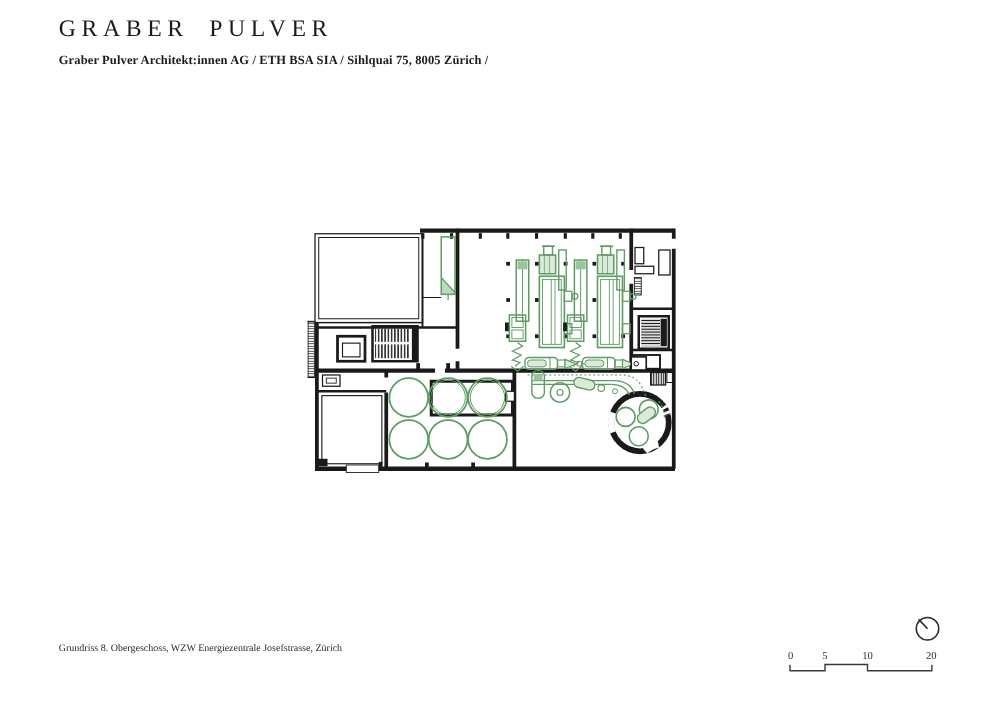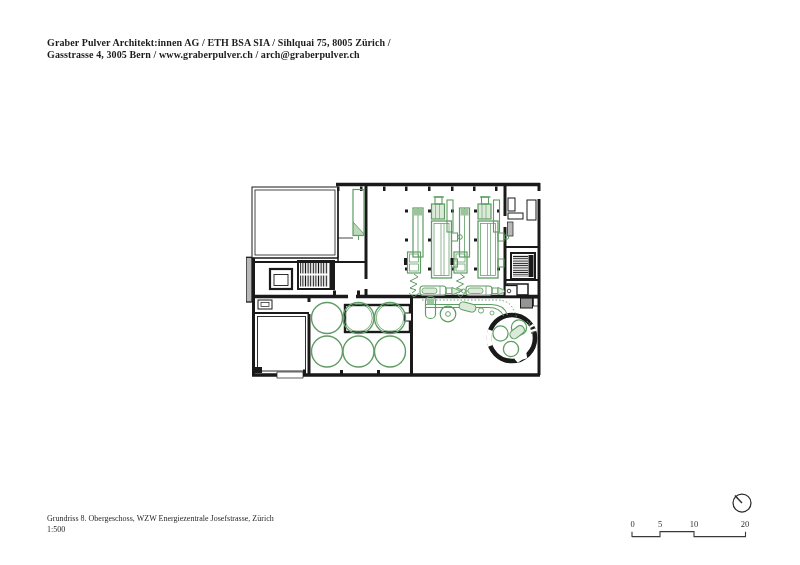--- a/index.html
+++ b/index.html
@@ -1,38 +1,38 @@
 <!DOCTYPE html>
 <html><head>
 <meta charset="utf-8">
 <style>
   html,body{margin:0;padding:0;}
   body{width:800px;height:565px;background:#ffffff;position:relative;overflow:hidden;
        font-family:"Liberation Serif", serif;color:#1b1b1b;}
   .header{position:absolute;left:47px;top:13px;}
   .logo{font-size:19px;letter-spacing:4.5px;word-spacing:7px;color:#1b1b1b;}
   .addr{font-size:10px;font-weight:bold;line-height:11.5px;letter-spacing:.1px;color:#1c1c1c;margin-top:0;}
-  .addr.first{margin-top:24px;}
+  .addr.first{margin-top:8px;}
   .footer{position:absolute;left:47px;top:513px;font-size:8px;line-height:11px;color:#2a2a2a;}
   svg{position:absolute;left:0;top:0;}
   .k{stroke:#1a1a1a;fill:none}
   .kf{fill:#1a1a1a;stroke:none}
   .g{stroke:#5e9c63;fill:none}
   .gl{stroke:#5e9c63;fill:#dcead9}
   .gd{fill:#9cc49a;stroke:none}
   .wh{fill:#ffffff;stroke:none}
   .whb{fill:#ffffff;stroke:#1a1a1a}
   .scale-text{font-family:"Liberation Serif",serif;font-size:8.5px;fill:#333;}
 </style>
 </head>
 <body>
 
 <div class="header">
+  <div class="logo">GRABER PULVER</div>
   <div class="addr first">Graber Pulver Architekt:innen AG / ETH BSA SIA / Sihlquai 75, 8005 Zürich /</div>
-  <div class="addr">Gasstrasse 4, 3005 Bern / www.graberpulver.ch / arch@graberpulver.ch</div>
 </div>
 
 <svg width="800" height="565" viewBox="0 0 800 565">
   <defs>
     <pattern id="hatchV" width="2.6" height="4" patternUnits="userSpaceOnUse">
         <path d="M1.3 0V4" stroke="#111" stroke-width="1.1"></path>
       </pattern>
     <pattern id="hatchH" width="4" height="2.3" patternUnits="userSpaceOnUse">
         <path d="M0 1.15H4" stroke="#111" stroke-width="1"></path>
       </pattern>
@@ -240,14 +240,13 @@
     <path d="M632 537 V531.8 M632 536.6 H660 V531.6 H694 V536.6 H745.5 V531.8" stroke="#3a3a3a" stroke-width="1.1" fill="none"></path>
     <text class="scale-text" x="632.5" y="527" text-anchor="middle">0</text>
     <text class="scale-text" x="660" y="527" text-anchor="middle">5</text>
     <text class="scale-text" x="694" y="527" text-anchor="middle">10</text>
     <text class="scale-text" x="745" y="527" text-anchor="middle">20</text>
   </g>
 </svg>
 
 <div class="footer">
   <div>Grundriss 8. Obergeschoss, WZW Energiezentrale Josefstrasse, Zürich</div>
-  <div>1:500</div>
 </div>
 
 </body></html>

